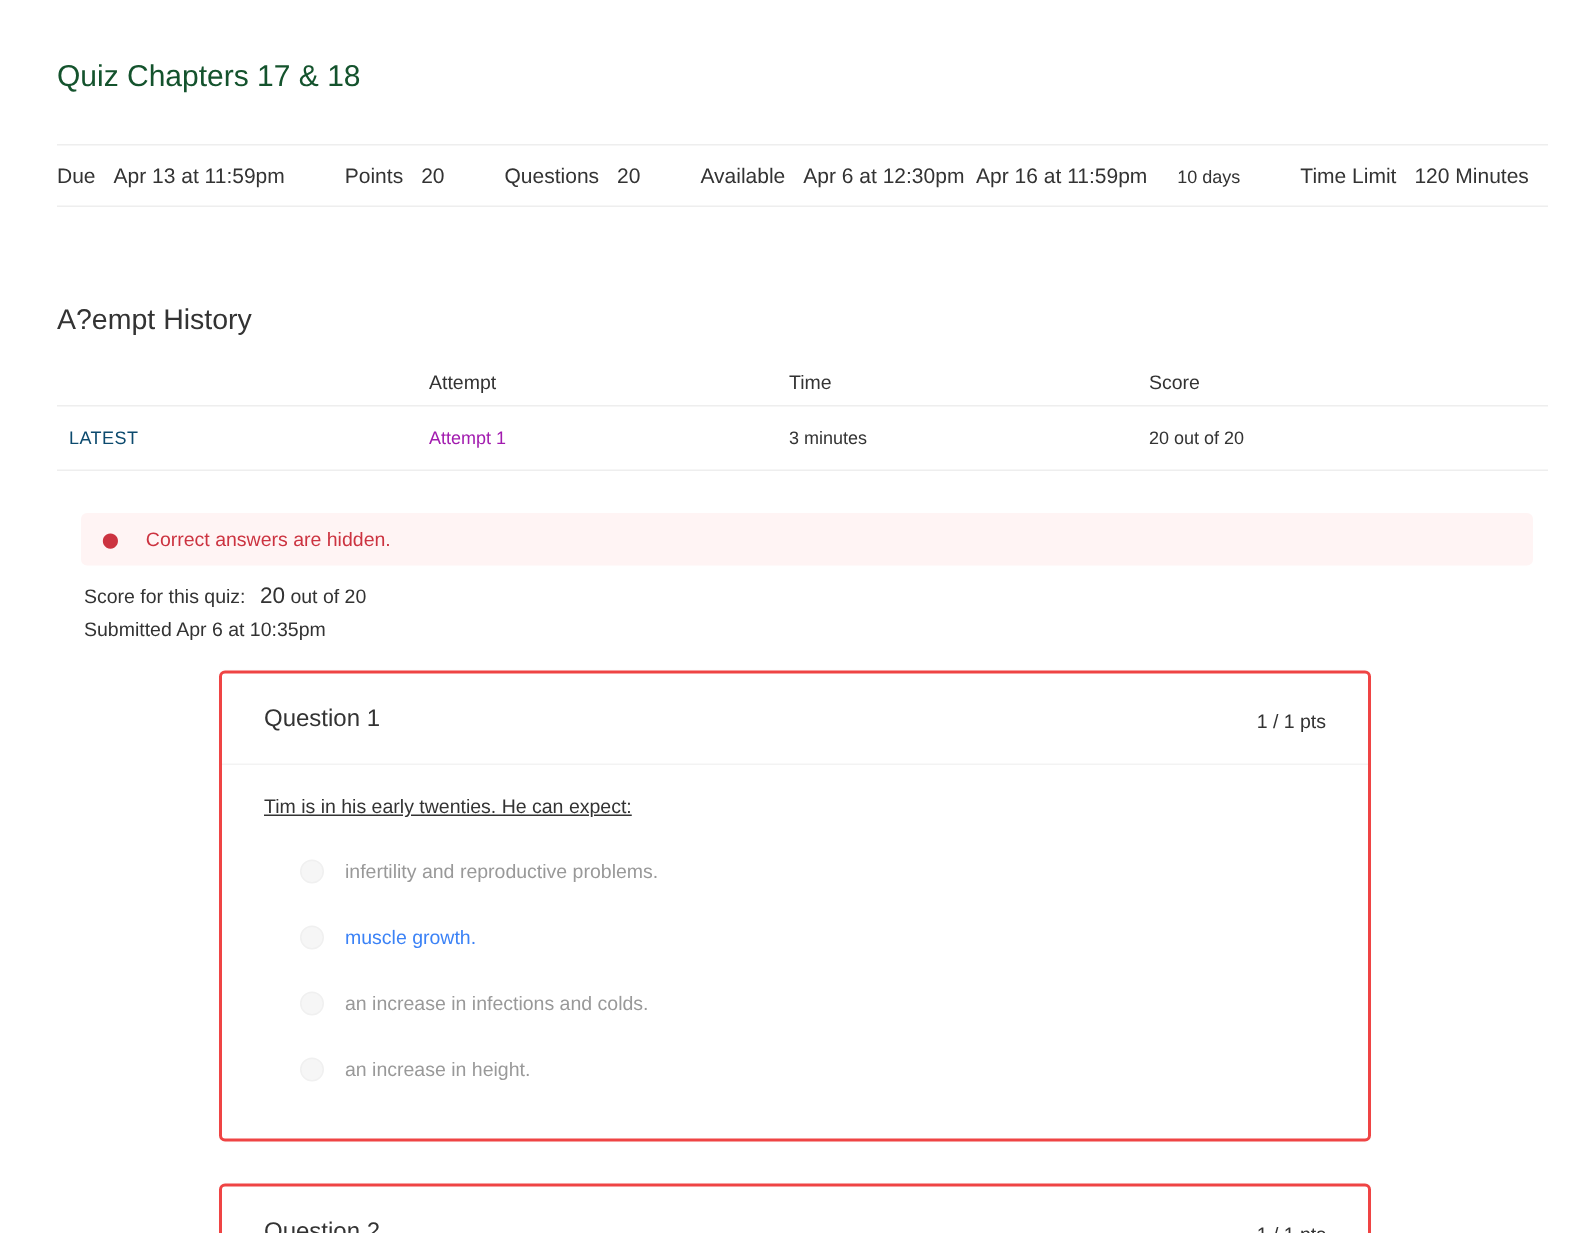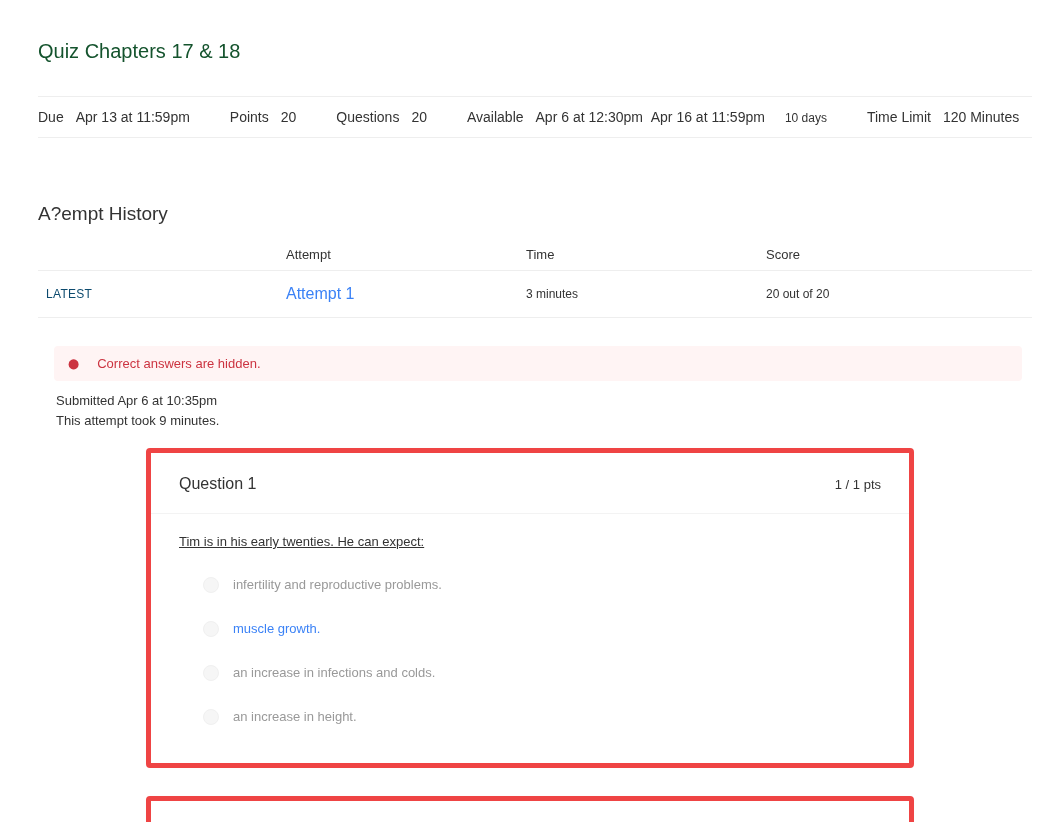--- a/index.html
+++ b/index.html
@@ -79,22 +79,22 @@
     }
     .history-table .col-time {
       width: 240px;
     }
     .latest-label {
       font-size: 12px;
       color: #0c4a6e;
       letter-spacing: 0.3px;
     }
     .attempt-link {
-      color: #3b82f6;
-      font-size: 16px;
+      color: #a21caf;
+      font-size: 12px;
     }
     .alert-box {
       margin-top: 28px;
       margin-left: 16px;
       margin-right: 10px;
       background: #fff4f4;
       border-radius: 4px;
       padding: 10px 14px;
       display: flex;
       align-items: center;
@@ -114,21 +114,21 @@
     }
     .score-lines .score-val {
       font-size: 15px;
       font-weight: 400;
       margin-left: 6px;
     }
     .question-card {
       margin-top: 18px;
       margin-left: 108px;
       width: 768px;
-      border: 5px solid #ef4444;
+      border: 2px solid #ef4444;
       border-radius: 4px;
       background: #fff;
       box-shadow: 0 0 2px rgba(0,0,0,0.02);
     }
     .question-header {
       display: flex;
       justify-content: space-between;
       align-items: center;
       padding: 22px 28px 20px 28px;
       font-size: 16px;
@@ -229,22 +229,26 @@
     </tr>
   </tbody>
 </table>
 
 <div class="alert-box">
   <span class="alert-icon">⬤</span>
   <span>Correct answers are hidden.</span>
 </div>
 
 <div class="score-lines">
+  <div>
+    <span>Score for this quiz:</span>
+    <span class="score-val">20</span>
+    <span>out of 20</span>
+  </div>
   <div>Submitted Apr 6 at 10:35pm</div>
-  <div>This attempt took 9 minutes.</div>
 </div>
 
 <div class="question-card">
   <div class="question-header">
     <span>Question 1</span>
     <span class="question-points">1 / 1 pts</span>
   </div>
   <div class="question-body">
     <div class="question-text">Tim is in his early twenties. He can expect:</div>
     <div class="answer-option">

